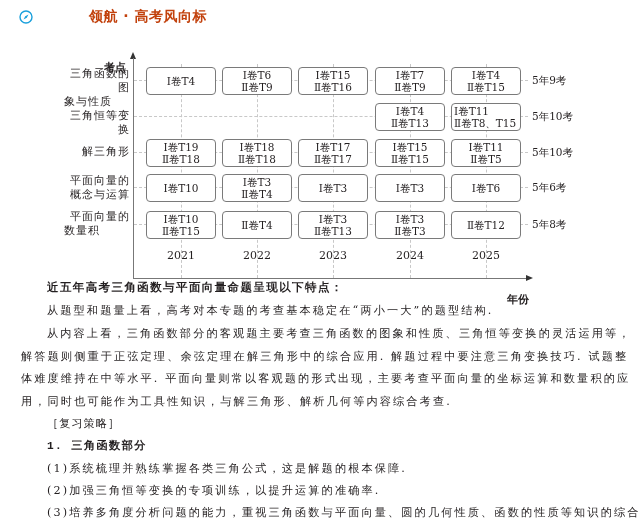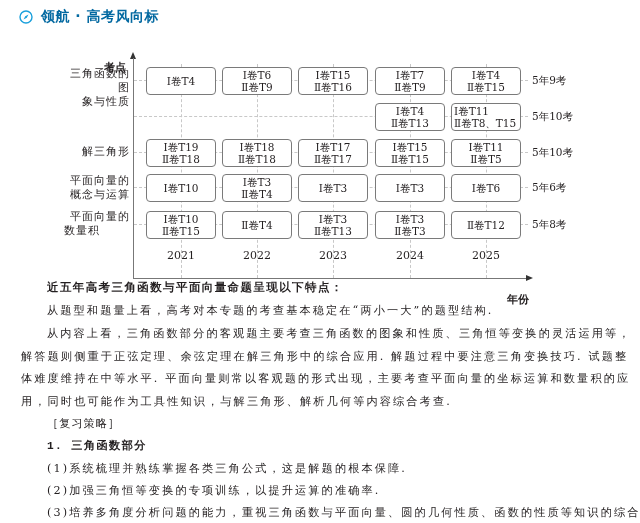--- a/index.html
+++ b/index.html
@@ -1,21 +1,21 @@
 <!DOCTYPE html>
 <html><head>
 <meta charset="utf-8">
 <style>
   html, body { margin:0; padding:0; background:#ffffff; }
   body { width:640px; height:523px; position:relative; overflow:hidden;
          font-family:"DejaVu Serif","Liberation Serif",serif; color:#231f20; }
   .header { position:absolute; left:19px; top:7px; height:20px; display:flex; align-items:center; }
   .header .icon { width:14px; height:14px; margin-right:8px; }
   .header .title { font-family:"DejaVu Sans","Liberation Sans",sans-serif; font-weight:bold;
-                   font-size:14px; color:#0369a1; letter-spacing:0.5px; }
+                   font-size:14px; color:#c2410c; letter-spacing:0.5px;margin-left:48px; }
 
   .chart { position:absolute; left:0; top:44px; width:640px; height:222px; }
   .yaxis { position:absolute; left:133px; top:14px; width:1px; height:221px; background:#777; }
   .xaxis { position:absolute; left:133px; top:234px; width:394px; height:1px; background:#777; }
   .yarrow { position:absolute; left:130px; top:8px; width:0; height:0;
             border-left:3.5px solid transparent; border-right:3.5px solid transparent;
             border-bottom:7px solid #333; }
   .xarrow { position:absolute; left:526px; top:231px; width:0; height:0;
             border-top:3.5px solid transparent; border-bottom:3.5px solid transparent;
             border-left:7px solid #333; }
@@ -65,21 +65,24 @@
   <div class="vline" style="left:486px"></div>
 
   <div class="hline" style="top:36px;width:394px"></div>
   <div class="hline" style="top:72px;width:394px"></div>
   <div class="hline" style="top:108px;width:394px"></div>
   <div class="hline" style="top:143px;width:394px"></div>
   <div class="hline" style="top:180px;width:394px"></div>
 
   <div class="rowlabel" style="top:23px">
     <div>三角函数的图</div>
-    <div style="text-align:right;padding-left:4px">象与性质</div>
+    <div style="text-align:left;padding-left:4px">象与性质</div>
+  </div>
+  <div class="rowlabel" style="top:65px">
+    <div>三角恒等变换</div>
   </div>
   <div class="rowlabel" style="top:101px">
     <div>解三角形</div>
   </div>
   <div class="rowlabel" style="top:130px">
     <div>平面向量的</div>
     <div>概念与运算</div>
   </div>
   <div class="rowlabel" style="top:166px">
     <div>平面向量的</div>

